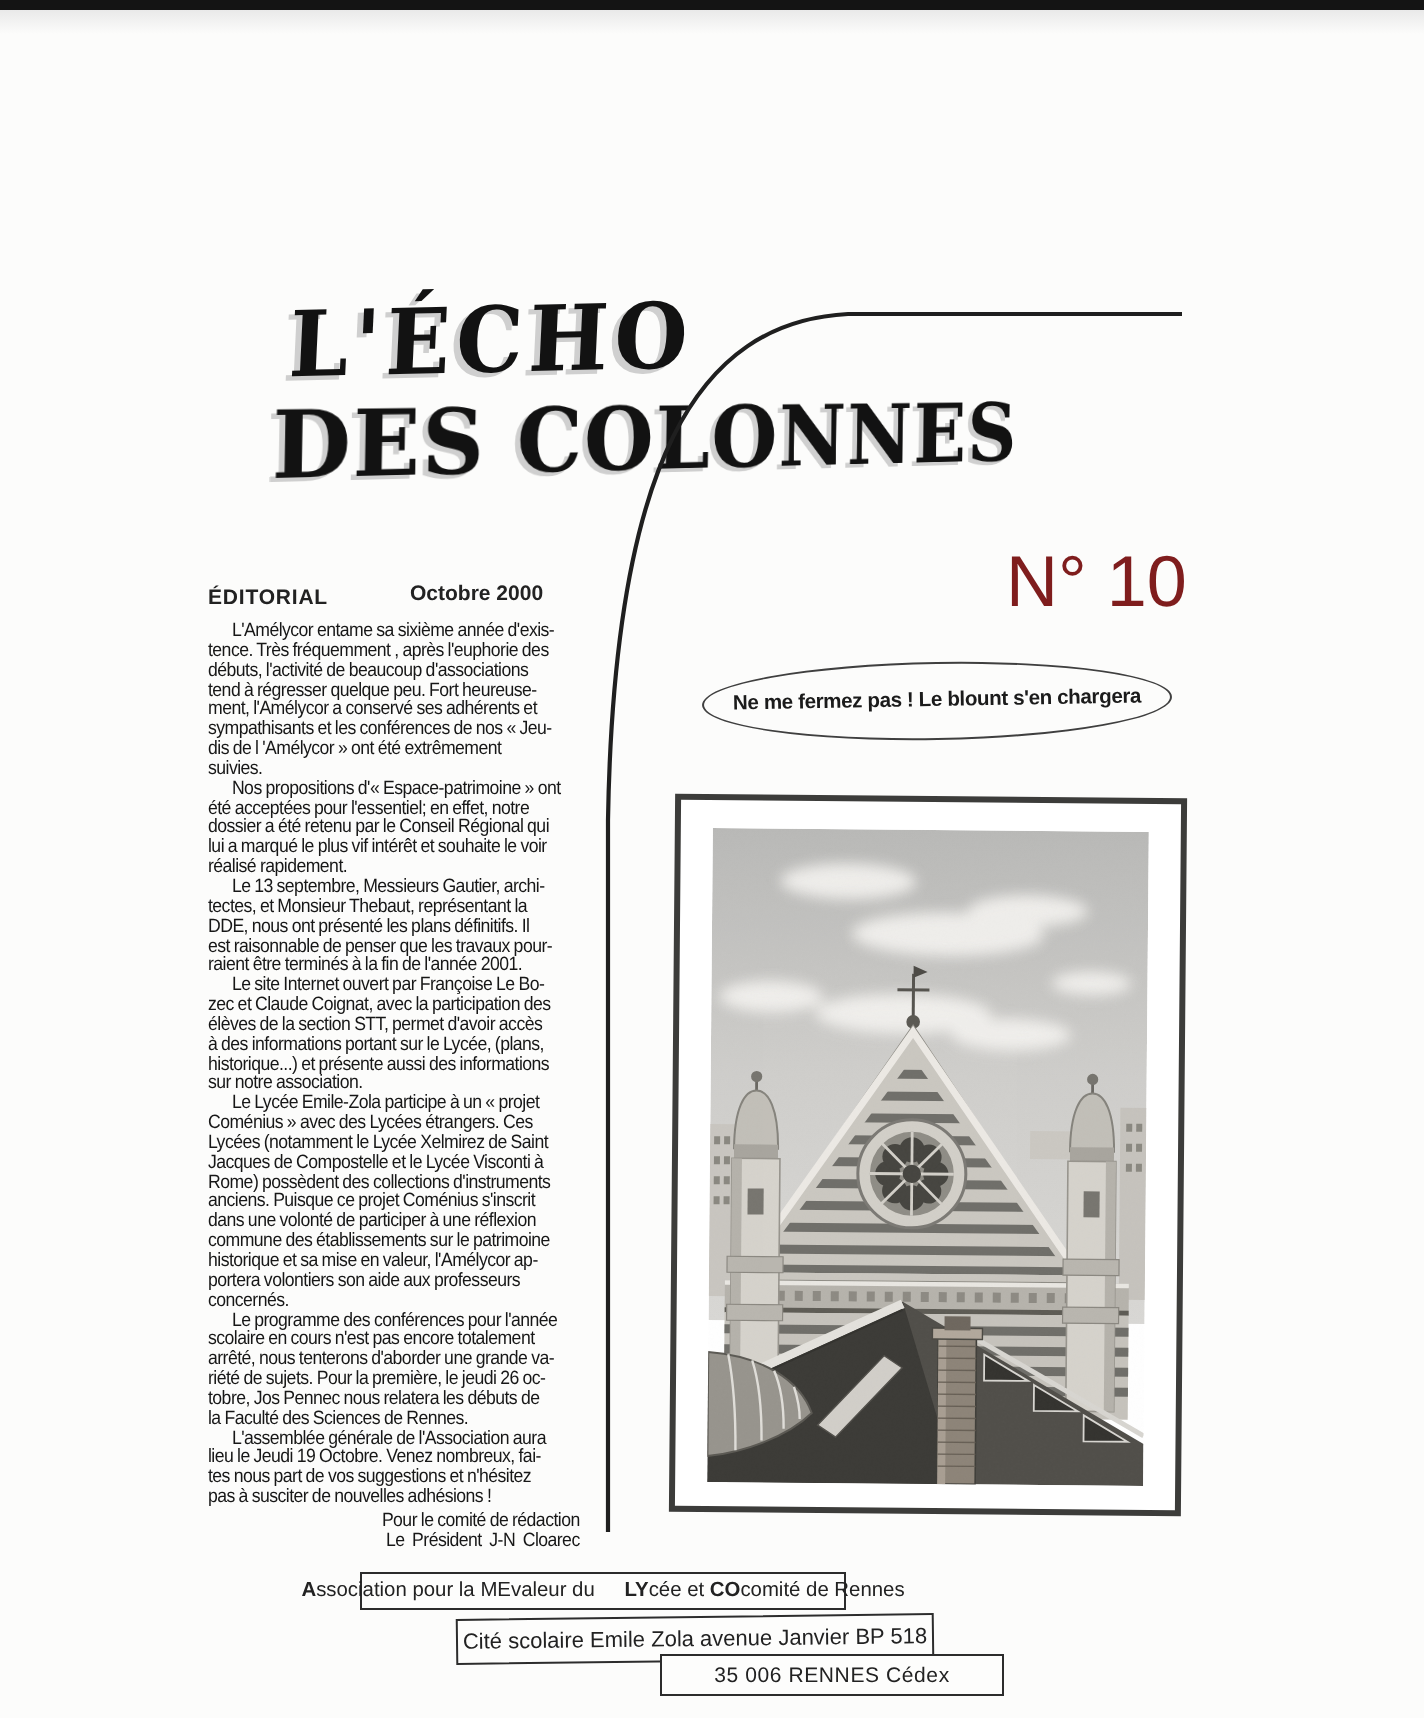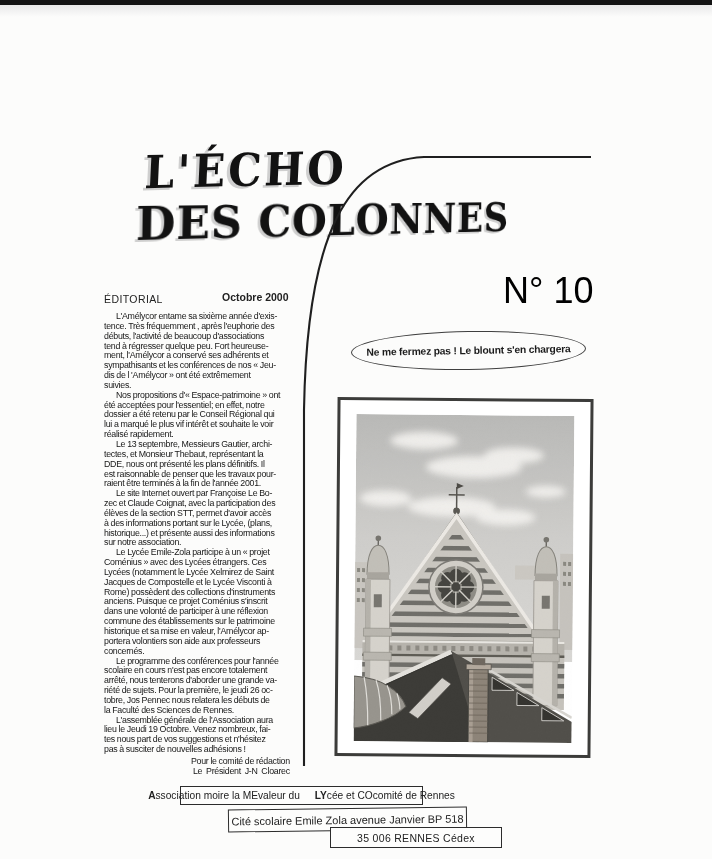--- a/index.html
+++ b/index.html
@@ -23,23 +23,23 @@
     text-shadow:-3px 2px 0 rgba(50,50,50,.22);
   }
   .title2{
     position:absolute;left:136px;top:196px;z-index:3;
     font-family:"DejaVu Serif","Liberation Serif",serif;font-weight:bold;
     font-size:47px;letter-spacing:1px;color:#121212;white-space:nowrap;
     transform:perspective(430px) rotateY(10deg) rotate(-1deg) skewX(-2deg);
     transform-origin:left center;
     text-shadow:-3px 2px 0 rgba(50,50,50,.22);
   }
-  .editorial-label{position:absolute;left:104px;top:293px;font-size:10.5px;font-weight:normal;letter-spacing:.4px;color:#222;}
-  .date-label{position:absolute;left:222px;top:291px;font-size:10.5px;font-weight:bold;color:#222;}
-  .issue-number{position:absolute;left:503px;top:270px;font-size:36px;color:#000000;white-space:nowrap;}
+  .editorial-label{position:absolute;left:104px;top:293px;font-size:10.5px;font-weight:bold;letter-spacing:.4px;color:#222;}
+  .date-label{position:absolute;left:205px;top:291px;font-size:10.5px;font-weight:bold;color:#222;}
+  .issue-number{position:absolute;left:503px;top:270px;font-size:36px;color:#7f1d1d;white-space:nowrap;}
 
   .bubble{
     position:absolute;left:351px;top:331px;width:233px;height:37px;z-index:5;
     border:1.5px solid #3f3f3f;border-radius:50%;background:#fcfcfb;
     display:flex;align-items:center;justify-content:center;
     transform:rotate(-1deg);
   }
   .bubble span{font-size:10.3px;font-weight:bold;letter-spacing:-.2px;color:#1b1b1b;white-space:nowrap;}
 
   .column{
@@ -346,21 +346,21 @@
           <path d="M33 271 C37 280 38 291 38 300"></path>
           <path d="M43 279 C45 285 46 290 46 295"></path>
         </g>
       </g>
 
       <rect x="0" y="0" width="218" height="327" filter="url(#grain)" opacity=".10"></rect>
     </svg>
   </div>
 
   <div class="addr-box b1">
-    <span><span class="seg" style="font-weight: bold;">A</span><span class="seg">ssociation moire la </span><span class="seg" style="font-weight: normal;">ME</span><span class="seg">valeur du </span><span class="seg" style="font-weight: bold; padding-left: 12px;">LY</span><span class="seg">cée et </span><span class="seg" style="font-weight: normal;">CO</span><span class="seg">comité de Rennes</span></span>
+    <span><span class="seg" style="font-weight: bold;">A</span><span class="seg">ssociation pour la </span><span class="seg" style="font-weight: normal;">ME</span><span class="seg">valeur du </span><span class="seg" style="font-weight: bold; padding-left: 12px;">LY</span><span class="seg">cée et </span><span class="seg" style="font-weight: bold;">CO</span><span class="seg">comité de Rennes</span></span>
   </div>
   <div class="addr-box b2">
     <span>Cité scolaire Emile Zola avenue Janvier BP 518</span>
   </div>
   <div class="addr-box b3">
     <span>35 006  RENNES Cédex</span>
   </div>
 
 </div>
 

